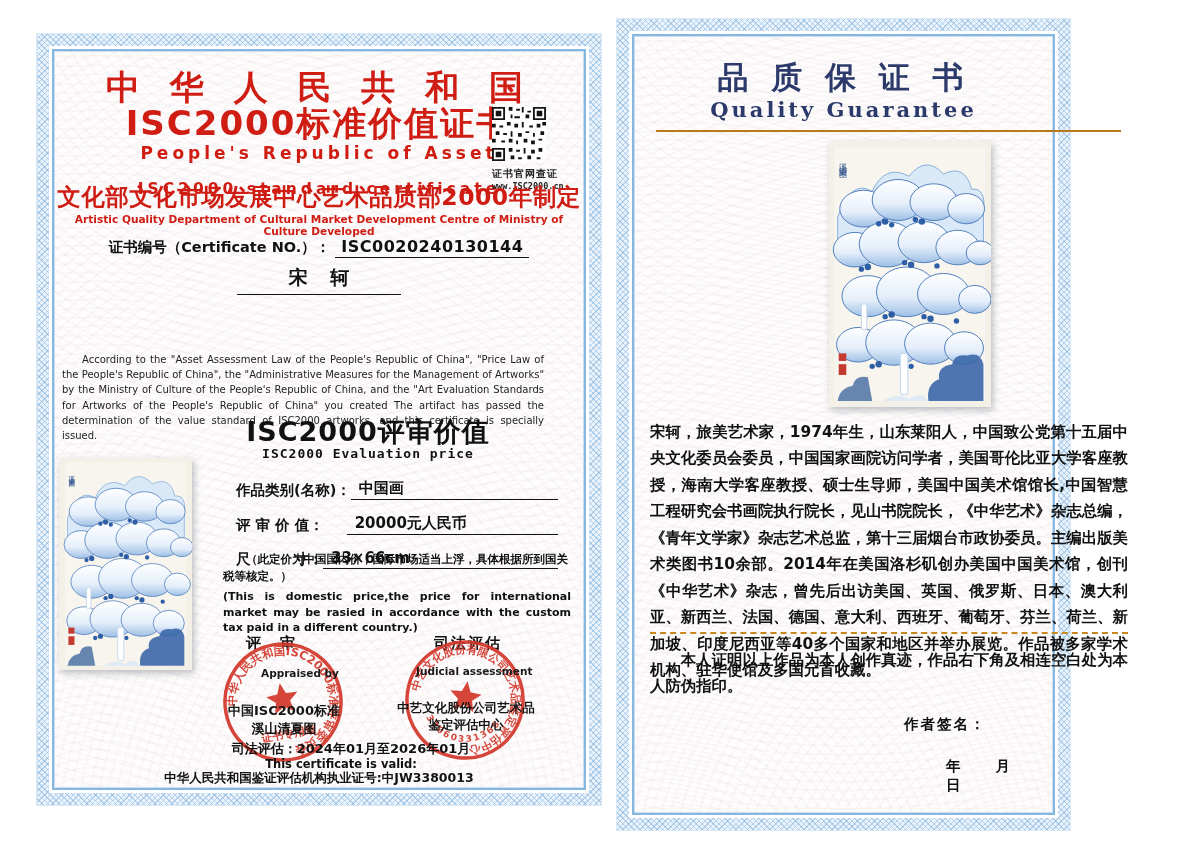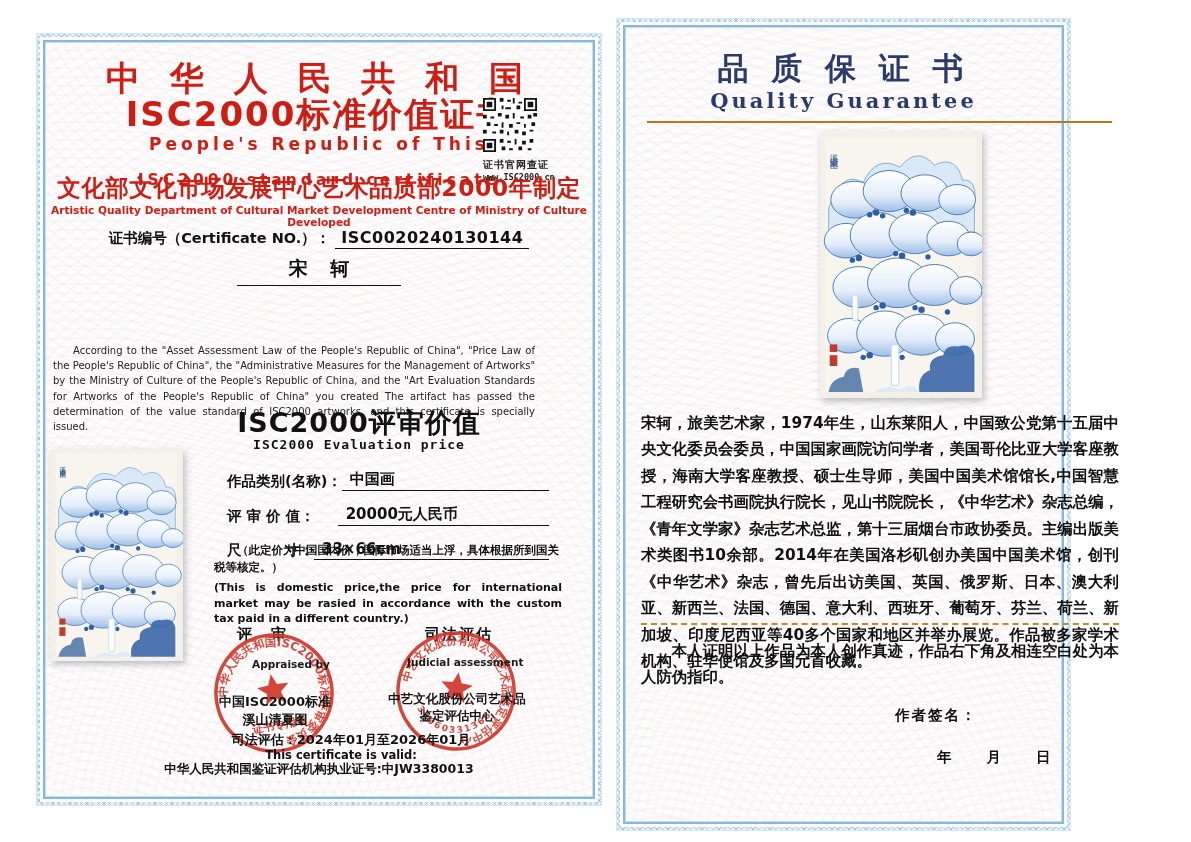--- a/index.html
+++ b/index.html
@@ -2,21 +2,21 @@
 <html><head>
 <meta charset="utf-8">
 <style>
   * { margin:0; padding:0; box-sizing:border-box; }
   html,body { background:#ffffff; }
   body { font-family:"DejaVu Sans","Liberation Sans",sans-serif; color:#111; }
   .canvas { position:relative; width:1191px; height:842px; background:#fff; overflow:hidden; }
 
   .page { position:absolute; background:#fff; }
   .band {
-    width:100%; height:100%; padding:6px;
+    width:100%; height:100%; padding:15px;
     background-color:#eaf3fb;
     background-image:
       repeating-linear-gradient(45deg, rgba(125,175,220,.50) 0 1px, transparent 1px 4px),
       repeating-linear-gradient(-45deg, rgba(125,175,220,.50) 0 1px, transparent 1px 4px);
     border:1px solid #d8e8f5;
   }
   .inner {
     position:relative; width:100%; height:100%;
     background-color:#fffdfb;
     background-image:
@@ -148,21 +148,21 @@
 </svg>
 
 <div class="canvas">
 
   <div class="page" style="left:36px;top:33px;width:566px;height:773px;">
     <div class="band">
       <div class="inner">
 
         <div class="abs t-cn1 red">中 华 人 民 共 和 国</div>
         <div class="abs t-cn2 red">ISC2000标准价值证书</div>
-        <div class="abs t-en1 red">People's Republic of This</div>
+        <div class="abs t-en1 red">People's Republic of Asset</div>
         <div class="abs t-en2 red">ISC2000 standard certificate</div>
 
         <div class="abs qr-wrap">
           <svg viewBox="0 0 29 29" width="54" height="54">
             <rect width="29" height="29" fill="#fff"></rect>
             <g fill="#141414">
               <path d="M0,0h7v7h-7z M22,0h7v7h-7z M0,22h7v7h-7z"></path>
               <path fill="#fff" d="M1,1h5v5h-5z M23,1h5v5h-5z M1,23h5v5h-5z"></path>
               <path d="M2,2h3v3h-3z M24,2h3v3h-3z M2,24h3v3h-3z"></path>
               <path d="M9,0h2v2h-2z M13,1h2v1h-2z M16,0h1v3h-1z M19,2h2v1h-2z M10,4h1v2h-1z M12,5h3v1h-3z M18,4h2v2h-2z M0,9h2v2h-2z M4,10h2v1h-2z M8,8h2v2h-2z M12,9h2v2h-2z M16,8h1v3h-1z M20,10h2v1h-2z M24,9h2v2h-2z M27,8h2v2h-2z M2,13h2v2h-2z M6,14h2v1h-2z M10,13h1v3h-1z M14,14h2v2h-2z M18,13h2v1h-2z M22,14h1v2h-1z M26,13h2v2h-2z M0,17h2v2h-2z M5,18h2v1h-2z M9,17h2v2h-2z M13,18h1v2h-1z M17,17h2v2h-2z M21,18h2v2h-2z M25,17h2v1h-2z M9,22h2v2h-2z M13,23h2v1h-2z M17,22h1v3h-1z M21,23h2v2h-2z M25,22h2v2h-2z M10,26h2v2h-2z M14,27h2v1h-2z M19,26h2v2h-2z M24,27h2v1h-2z"></path>

